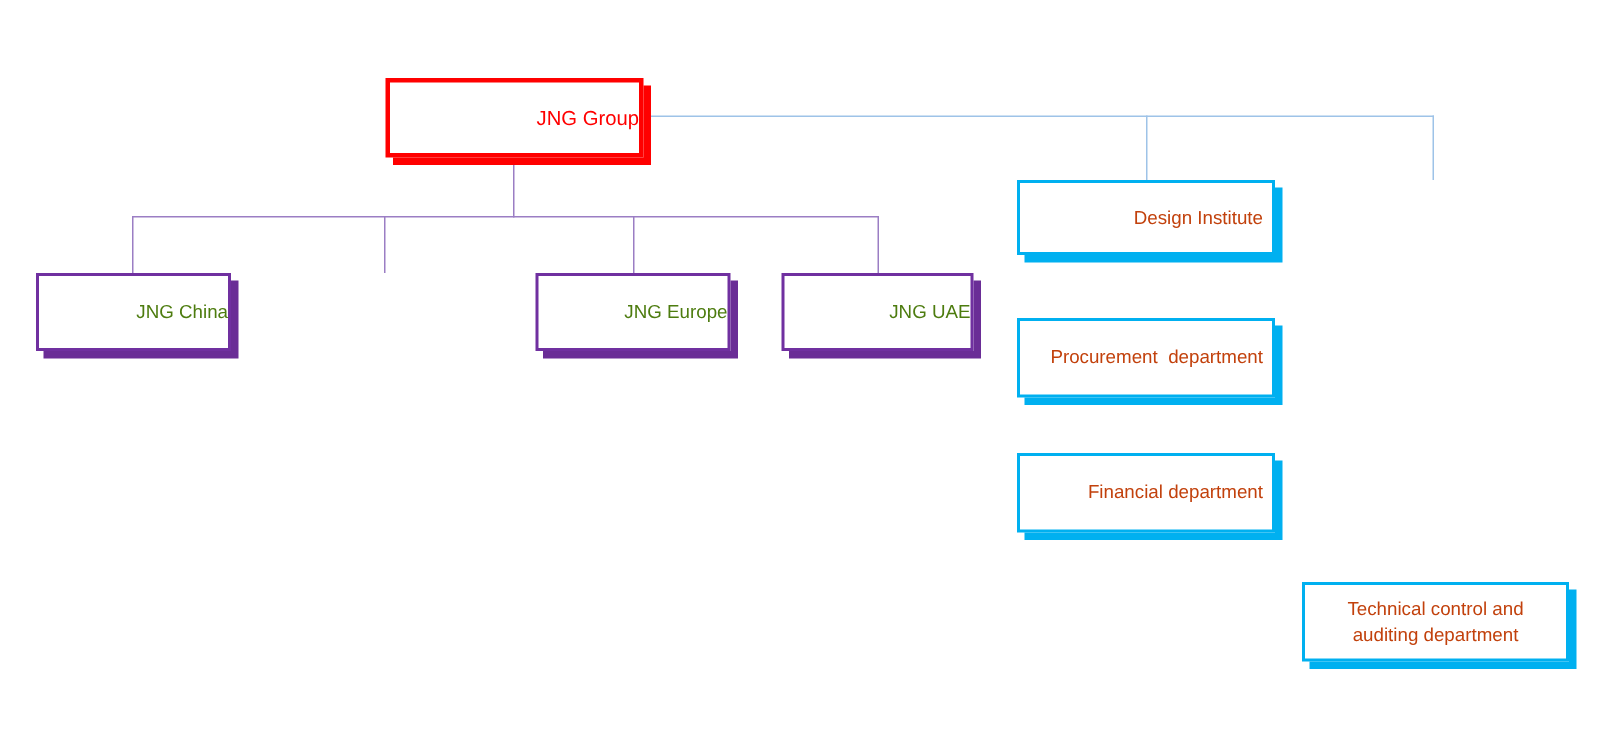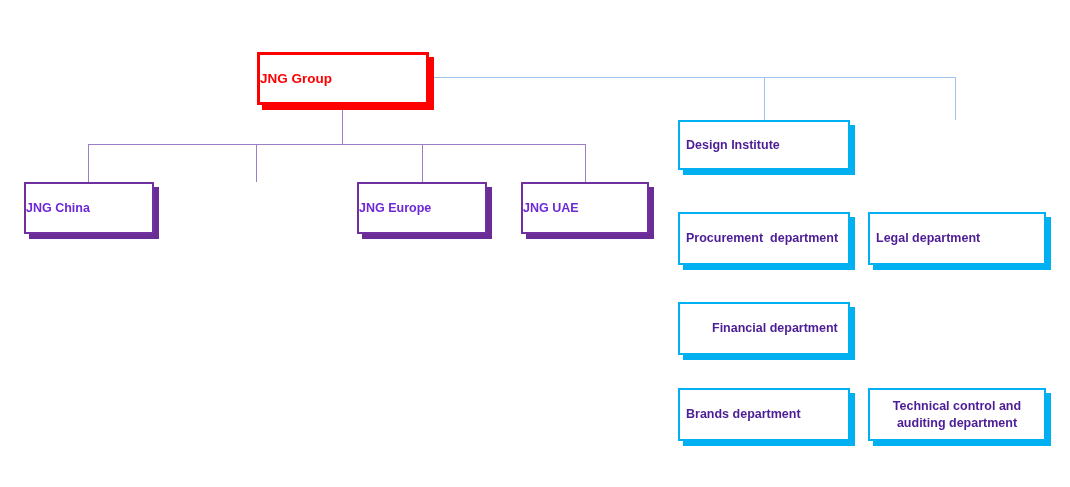--- a/index.html
+++ b/index.html
@@ -9,51 +9,51 @@
     height: 487px;
     background: #ffffff;
     font-family: "Liberation Sans", sans-serif;
     overflow: hidden;
   }
   .box {
     position: absolute;
     box-sizing: border-box;
     display: flex;
     align-items: center;
-    justify-content: flex-start;
+    justify-content: flex-end;
     text-align: center;
     background: #ffffff;
-    font-weight: bold;
+    font-weight: normal;
     line-height: 1.3;
   }
   .box span { white-space: pre-wrap; }
   .root-box {
     border: 3px solid #FF0000;
     box-shadow: 5px 5px 0 #FF0000;
     color: #FF0000;
     font-size: 13.5px;
     left: 257px; top: 52px; width: 172px; height: 53px;
     z-index: 3;
   }
   .sub-box {
     border: 2px solid #7030A0;
     box-shadow: 5px 5px 0 #6A2D96;
-    color: #6d28d9;
+    color: #4d7c0f;
     font-size: 12.5px;
     top: 182px; height: 52px;
     z-index: 3;
   }
   .sub-china  { left: 24px;  width: 130px; }
   .sub-us     { left: 192px; width: 129px; }
   .sub-europe { left: 357px; width: 130px; }
   .sub-uae    { left: 521px; width: 128px; }
   .dept-box {
     border: 2px solid #00B0F0;
     box-shadow: 5px 5px 0 #00B0F0;
-    color: #4c1d95;
+    color: #c2410c;
     font-size: 12.5px;
     padding: 2px 6px;
     z-index: 3;
   }
   .col-left  { left: 678px; width: 172px; }
   .col-right { left: 868px; width: 178px; }
   .row-1 { top: 120px; height: 50px; }
   .row-2 { top: 212px; height: 53px; }
   .row-3 { top: 302px; height: 53px; padding-left: 32px; }
   .row-4 { top: 388px; height: 53px; }
@@ -93,24 +93,18 @@
 
   <div class="box dept-box col-left row-1">
     <span>Design Institute</span>
   </div>
   <div class="box dept-box col-left row-2">
     <span>Procurement  department</span>
   </div>
   <div class="box dept-box col-left row-3">
     <span>Financial department</span>
   </div>
-  <div class="box dept-box col-left row-4">
-    <span>Brands department</span>
-  </div>
 
-  <div class="box dept-box col-right row-2">
-    <span>Legal department</span>
-  </div>
   <div class="box dept-box col-right row-4">
     <span>Technical control and auditing department</span>
   </div>
 
 </div>
 
 </body></html>

